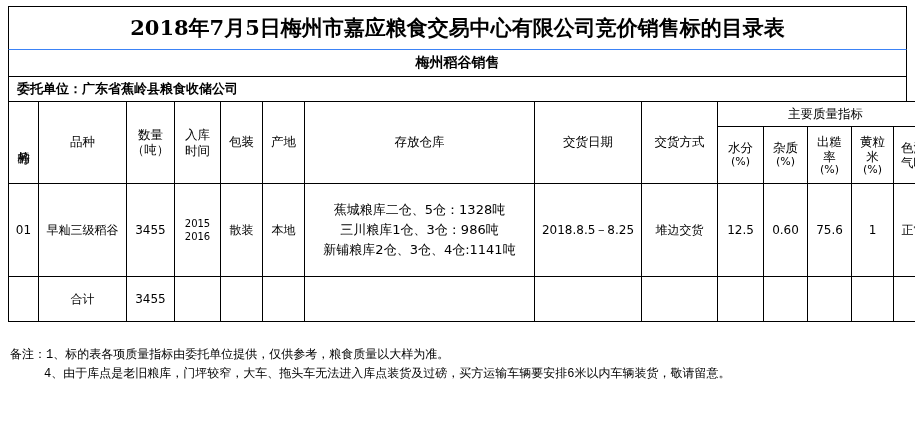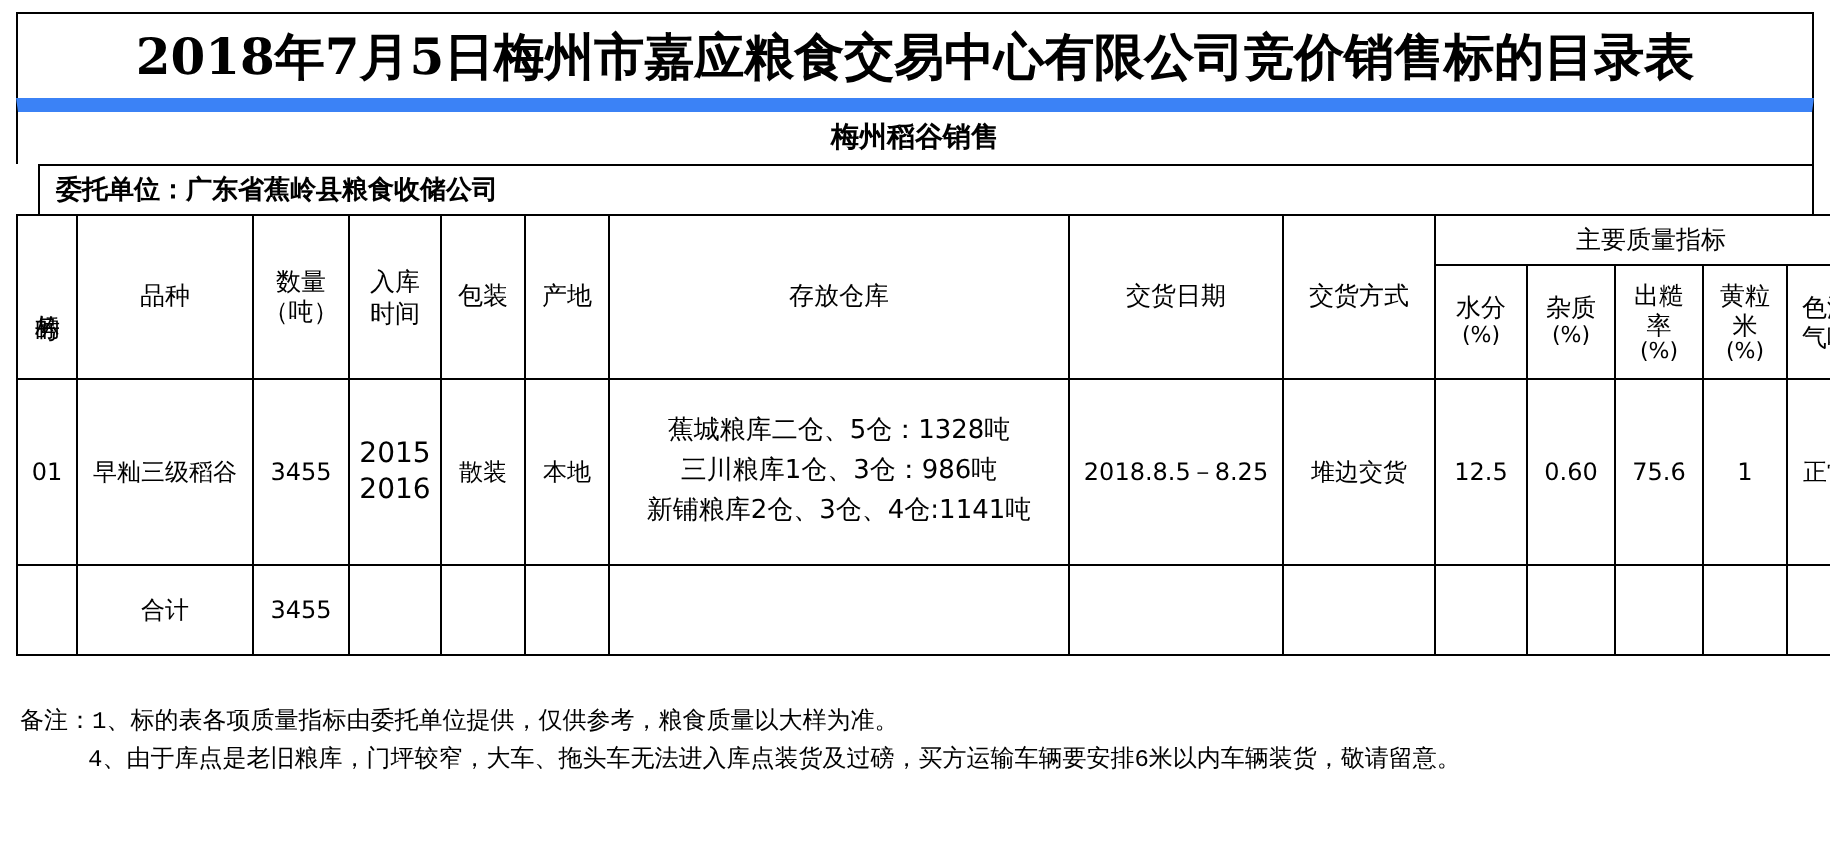--- a/index.html
+++ b/index.html
@@ -25,41 +25,41 @@
     border: 1px solid #000;
     border-bottom: none;
     height: 42px;
     display: flex;
     align-items: center;
     justify-content: center;
   }
   .title {
     font-family: "DejaVu Serif", "Liberation Serif", serif;
     font-weight: bold;
-    font-size: 25px;
+    font-size: 21px;
     letter-spacing: 0px;
     white-space: nowrap;
   }
   .subtitle-box {
     margin: 0 8px 0 8px;
     border: 1px solid #000;
-    border-top: 7px solid #3b82f6;
+    border-top: 1px solid #3b82f6;
     border-bottom: none;
     height: 26px;
     display: flex;
     align-items: center;
     justify-content: center;
   }
   .subtitle {
     font-family: "DejaVu Serif", "Liberation Serif", serif;
     font-weight: bold;
     font-size: 14px;
   }
   .consignor-box {
-    margin: 0 8px 0 19px;
+    margin: 0 8px 0 8px;
     border: 1px solid #000;
     border-top: 1px solid #000;
     border-bottom: none;
     height: 24px;
     display: flex;
     align-items: center;
   }
   .consignor {
     font-size: 13px;
     font-weight: bold;
@@ -100,21 +100,21 @@
     font-size: 13px;
   }
   .row-data td {
     height: 90px;
   }
   .row-total td {
     height: 42px;
     margin-left: 21px;
   }
   .small-num {
-    font-size: 14px;
+    font-size: 10px;
     line-height: 1.3;
   }
   .notes {
     margin: 24px 0 0 10px;
     font-size: 12px;
     line-height: 1.62;
     font-family: Liberation Mono, monospace;
   }
   .notes .line {
     white-space: nowrap;

